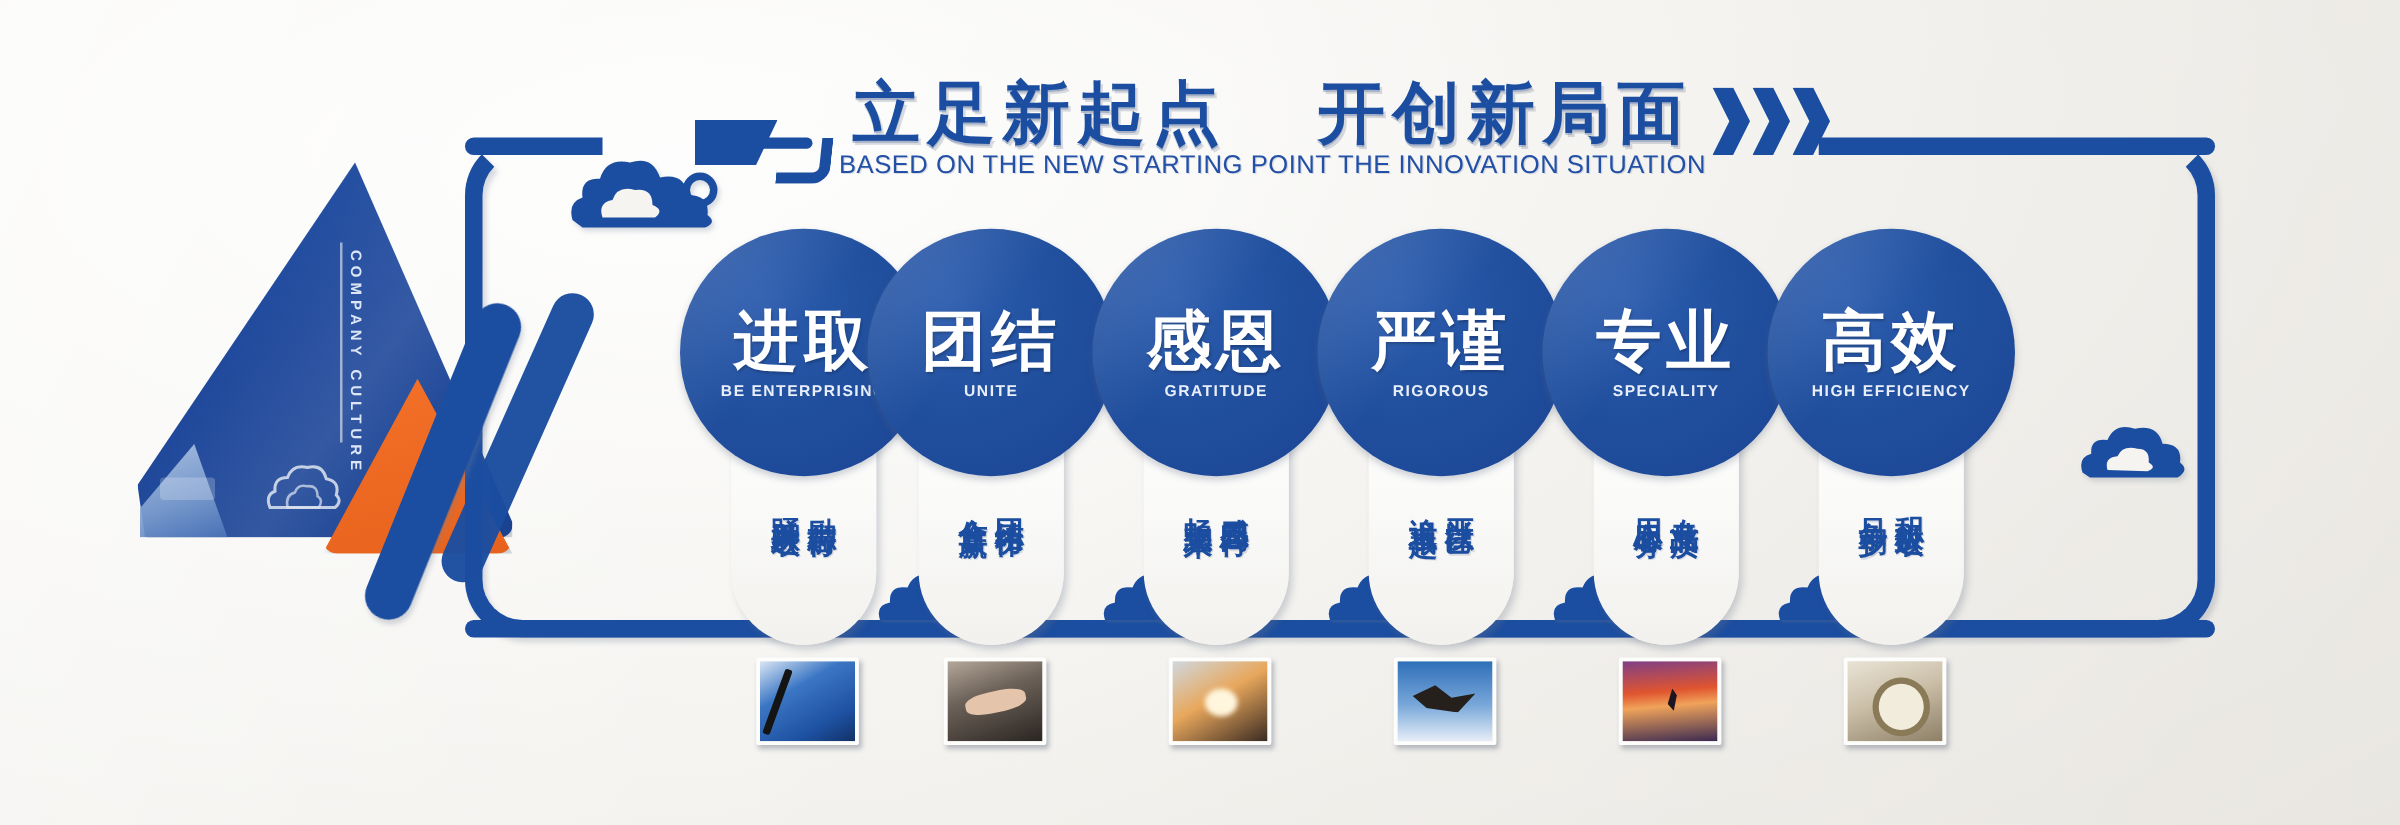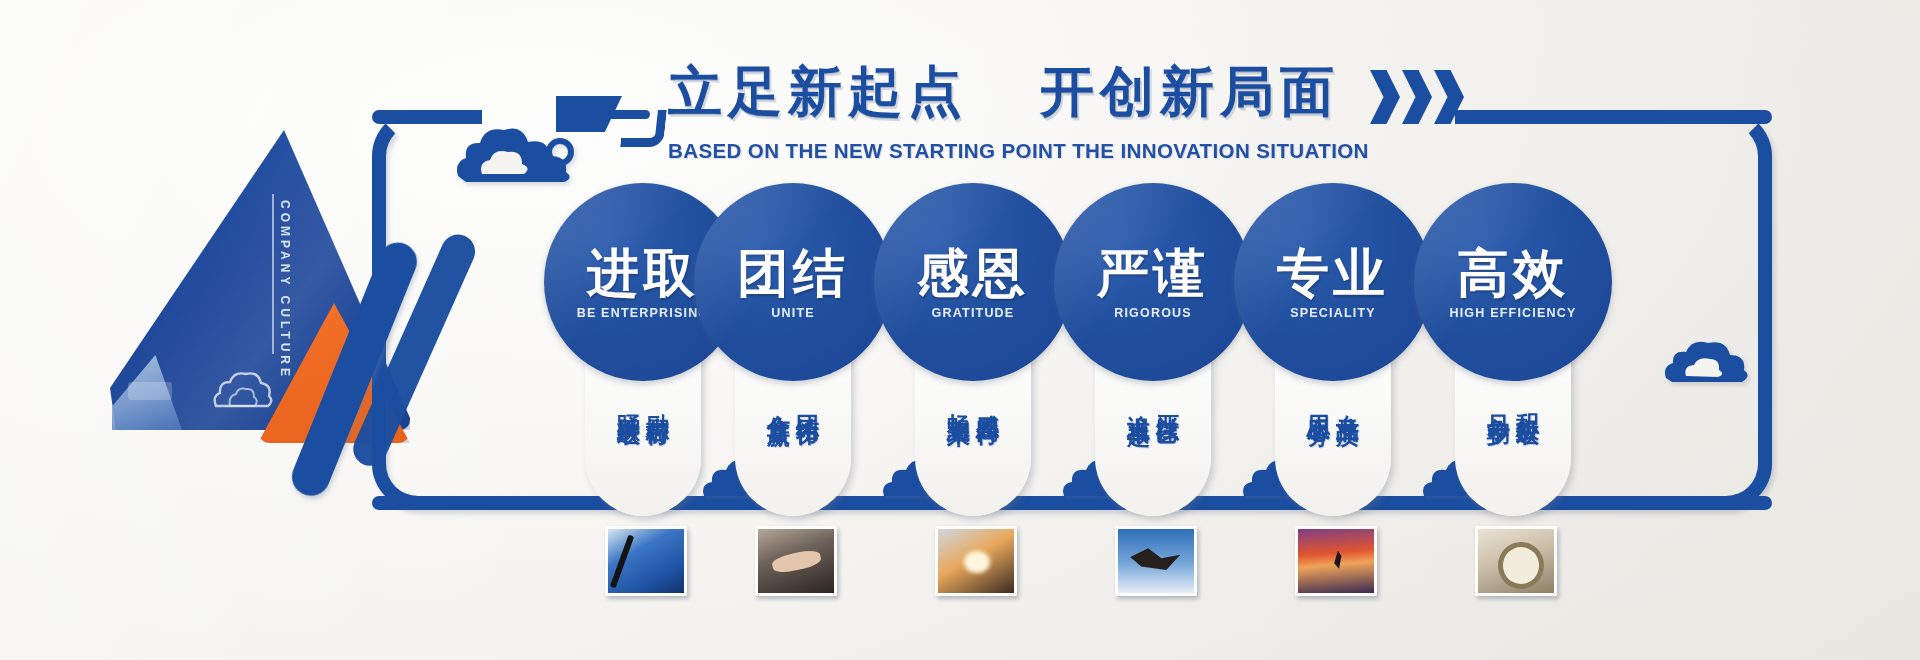--- a/index.html
+++ b/index.html
@@ -15,31 +15,31 @@
       radial-gradient(ellipse at 30% 20%, #fdfdfc 0%, #f5f4f1 55%, #eeece8 100%);
   }
   #wall:before{
     content:"";position:absolute;inset:0;
     background:linear-gradient(115deg, rgba(255,255,255,.55) 0%, rgba(240,238,234,0) 45%, rgba(226,223,217,.45) 100%);
     pointer-events:none;
   }
 
   
   .headline{
-    position:absolute;left:668px;top:62px;width:700px;
+    position:absolute;left:668px;top:62px;width:700px;text-align:center;
   }
   .headline-cn{
     font-size:54px;font-weight:bold;color:#1b4da0;letter-spacing:6px;
     line-height:58px;white-space:nowrap;
     text-shadow:2px 3px 0 rgba(120,130,150,.28), 0 1px 0 #b9c4da;
   }
   .headline-cn .gap{display:inline-block;width:30px;}
   .headline-en{
-    margin-top:19px;
-    font-size:20.5px;font-weight:bold;color:#2250a6;letter-spacing:.4px;
+    margin-top:0;
+    font-size:20.5px;font-weight:normal;color:#2250a6;letter-spacing:.4px;
     white-space:nowrap;
     text-shadow:1px 1px 0 rgba(140,150,170,.3);
   }
   
   .chevrons{
     position:absolute;left:1370px;top:70px;display:flex;gap:2px;
   }
   .chev{
     width:30px;height:54px;
     background:#1b4da0;

